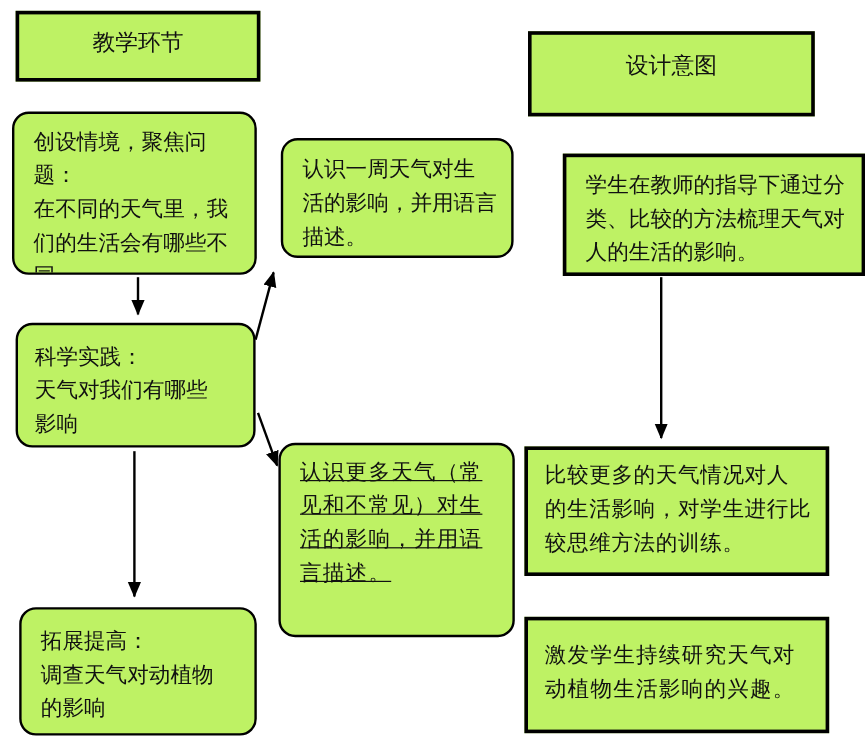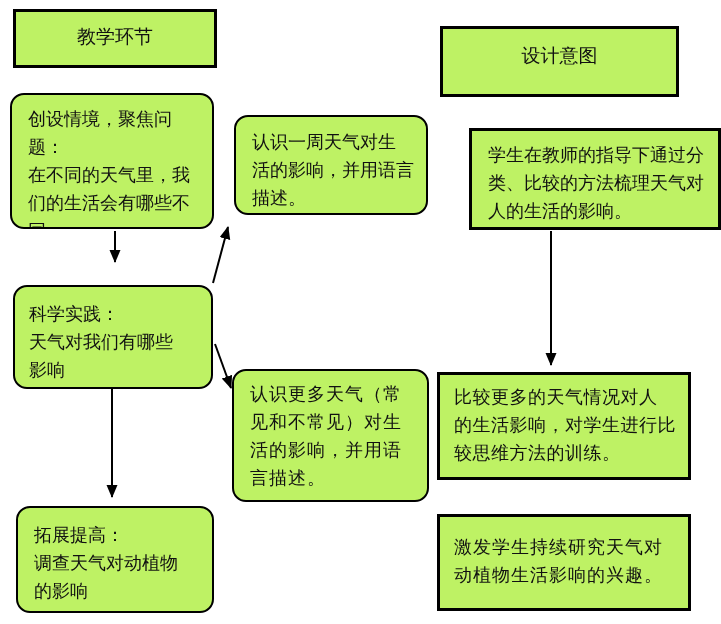--- a/index.html
+++ b/index.html
@@ -42,25 +42,25 @@
   .fbox.header {
     border-width: 3px;
     text-align: center;
     font-size: 19px;
   }
   
   .b-header-left  { left: 13px;  top: 9px;   width: 204px; height: 59px;  padding-top: 10px; }
   .b-header-right { left: 440px; top: 8px;   width: 239px; height: 71px;  padding-top: 12px; margin-top: 18px; }
   
   .b-intro    { left: 10px;  top: 93px;  width: 204px; height: 136px; padding: 10px 10px 0 16px; }
-  .b-practice { left: 13px;  top: 285px; width: 200px; height: 104px; padding: 13px 10px 0 14px; }
+  .b-practice { left: 13px;  top: 269px; width: 200px; height: 104px; padding: 13px 10px 0 14px; }
   .b-extend   { left: 16px;  top: 506px; width: 198px; height: 107px; padding: 13px 10px 0 16px; }
   
   .b-week { left: 234px; top: 115px; width: 194px; height: 100px; padding: 11px 8px 0 16px; border-radius: 14px; }
-  .b-more { left: 232px; top: 369px; width: 197px; height: 133px; padding: 9px 24px 0 16px; border-radius: 14px; letter-spacing: 1px; }
+  .b-more { left: 232px; top: 369px; width: 197px; height: 162px; padding: 9px 24px 0 16px; border-radius: 14px; letter-spacing: 1px; text-decoration: underline; }
   
   .b-guide   { left: 438px; top: 128px; width: 252px; height: 102px; padding: 10px 8px 0 16px; margin-left: 31px; }
   .b-compare { left: 437px; top: 372px; width: 254px; height: 108px; padding: 8px 8px 0 14px; letter-spacing: 0.5px; }
   .b-inspire { left: 437px; top: 514px; width: 254px; height: 97px;  padding: 16px 8px 0 14px; letter-spacing: 1px; }
 </style>
 </head>
 <body>
 
 <div class="canvas">
 

